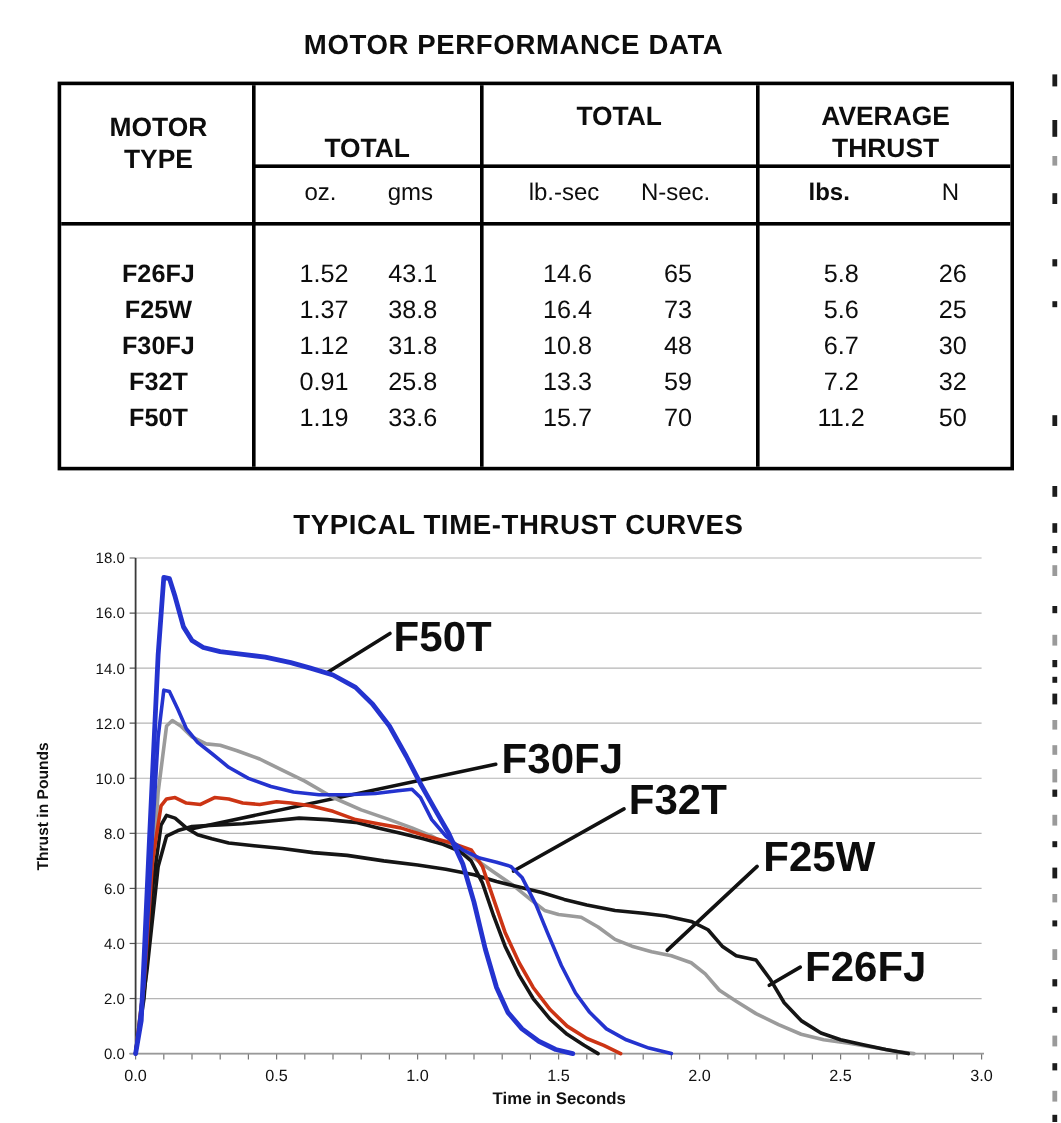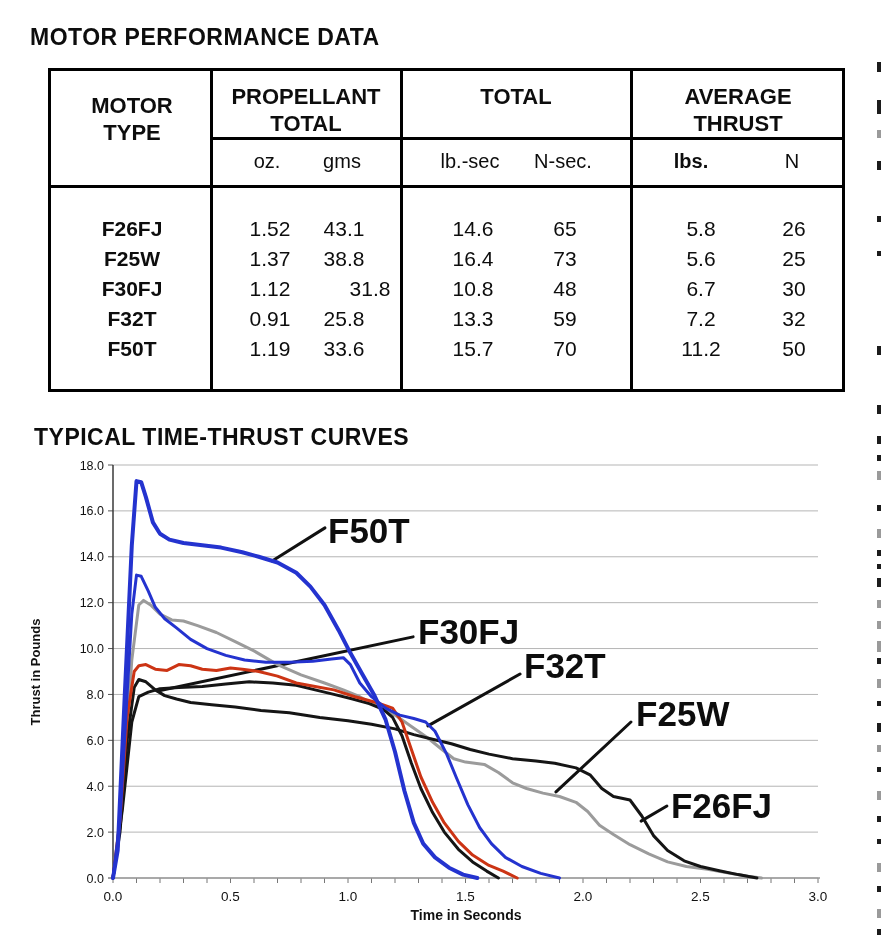--- a/index.html
+++ b/index.html
@@ -2,21 +2,21 @@
 <html><head>
 <meta charset="utf-8">
 <style>
   html,body{margin:0;padding:0;}
   body{
     width:884px;height:936px;background:#ffffff;position:relative;overflow:hidden;
     font-family:"Liberation Sans", sans-serif;color:#000;
   }
   .abs{position:absolute;}
   .title{
-    position:absolute;text-align:left;font-weight:bold;font-size:23px;letter-spacing:.5px;color:#0d0d0d;
+    position:absolute;text-align:center;font-weight:bold;font-size:23px;letter-spacing:.5px;color:#0d0d0d;
   }
   #table-title{left:30px;top:24px;width:796px;}
   #chart-title{left:34px;top:424px;width:796px;}
   
   #perf-table{left:48px;top:68px;width:797px;height:324px;border:3px solid #000;box-sizing:border-box;}
   .vline{position:absolute;top:0;bottom:0;width:3px;background:#000;}
   .hline{position:absolute;height:3px;background:#000;}
   .cellTxt{position:absolute;transform:translate(-50%,-50%);white-space:nowrap;font-size:22px;font-weight:bold;color:#0d0d0d;}
   .unitTxt{position:absolute;transform:translate(-50%,-50%);white-space:nowrap;font-size:20px;font-weight:normal;color:#0d0d0d;text-align:right;}
   .td{position:absolute;transform:translate(-50%,-50%);white-space:nowrap;font-size:21px;font-weight:normal;color:#0d0d0d;}
@@ -37,21 +37,20 @@
 
   <div class="vline" style="left:159px;"></div>
   <div class="vline" style="left:349px;"></div>
   <div class="vline" style="left:579px;"></div>
   <div class="hline" style="left:159px;right:0;top:66px;"></div>
   <div class="hline" style="left:0;right:0;top:114px;"></div>
 
   <span class="cellTxt" style="left:81px;top:35px;">MOTOR</span>
   <span class="cellTxt" style="left:81px;top:62px;">TYPE</span>
 
-  <span class="cellTxt" style="left:255px;top:26px;">PROPELLANT</span>
   <span class="cellTxt" style="left:255px;top:53px;">TOTAL</span>
 
   <span class="cellTxt" style="left:465px;top:26px;">TOTAL</span>
 
   <span class="cellTxt" style="left:687px;top:26px;">AVERAGE</span>
   <span class="cellTxt" style="left:687px;top:53px;">THRUST</span>
 
   <span class="unitTxt" style="left:216px;top:90px;">oz.</span>
   <span class="unitTxt" style="left:291px;top:90px;">gms</span>
   <span class="unitTxt" style="left:419px;top:90px;">lb.-sec</span>
@@ -69,21 +68,21 @@
       <span class="td" style="left: 743px; top: 158px;">26</span>
       <span class="td bold" style="left: 81px; top: 188px;">F25W</span>
       <span class="td" style="left: 219px; top: 188px;">1.37</span>
       <span class="td" style="left: 293px; top: 188px;">38.8</span>
       <span class="td" style="left: 422px; top: 188px;">16.4</span>
       <span class="td" style="left: 514px; top: 188px;">73</span>
       <span class="td" style="left: 650px; top: 188px;">5.6</span>
       <span class="td" style="left: 743px; top: 188px;">25</span>
       <span class="td bold" style="left: 81px; top: 218px;">F30FJ</span>
       <span class="td" style="left: 219px; top: 218px;">1.12</span>
-      <span class="td" style="left: 293px; top: 218px; margin-left: 26px;">31.8</span>
+      <span class="td" style="left: 293px; top: 218px;">31.8</span>
       <span class="td" style="left: 422px; top: 218px;">10.8</span>
       <span class="td" style="left: 514px; top: 218px;">48</span>
       <span class="td" style="left: 650px; top: 218px;">6.7</span>
       <span class="td" style="left: 743px; top: 218px;">30</span>
       <span class="td bold" style="left: 81px; top: 248px;">F32T</span>
       <span class="td" style="left: 219px; top: 248px;">0.91</span>
       <span class="td" style="left: 293px; top: 248px;">25.8</span>
       <span class="td" style="left: 422px; top: 248px;">13.3</span>
       <span class="td" style="left: 514px; top: 248px;">59</span>
       <span class="td" style="left: 650px; top: 248px;">7.2</span>

